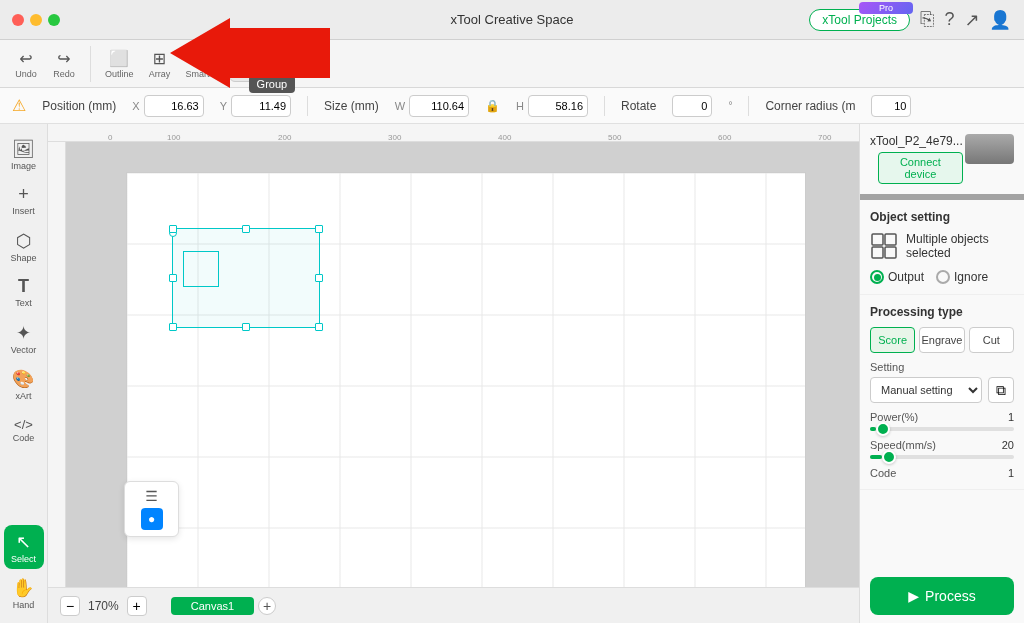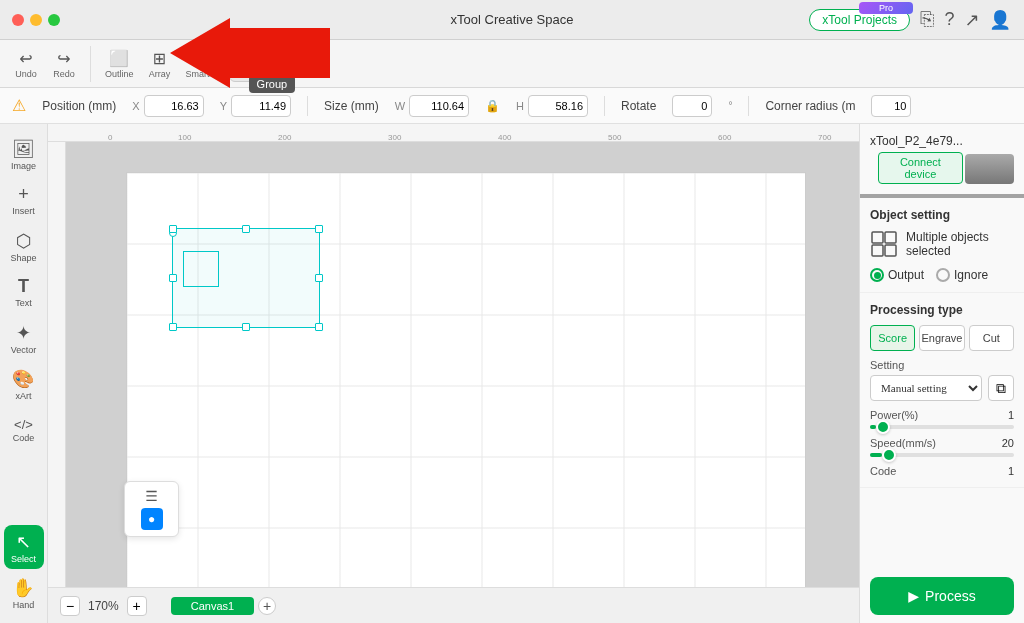--- a/index.html
+++ b/index.html
@@ -75,21 +75,21 @@
     
     .canvas-bottom { height: 36px; background: #f0f0f0; border-top: 1px solid #ddd; display: flex; align-items: center; padding: 0 12px; gap: 8px; }
     .zoom-btn { width: 20px; height: 20px; border: 1px solid #ccc; border-radius: 4px; background: white; cursor: pointer; display: flex; align-items: center; justify-content: center; font-size: 14px; }
     .zoom-level { font-size: 12px; color: #444; }
     .tab-bar { display: flex; align-items: center; gap: 4px; margin-left: 16px; }
     .canvas-tab { background: #00b050; color: white; font-size: 11px; padding: 3px 20px; border-radius: 4px; cursor: pointer; }
     .add-tab { width: 18px; height: 18px; border: 1px solid #ccc; border-radius: 50%; background: white; display: flex; align-items: center; justify-content: center; font-size: 14px; cursor: pointer; color: #555; }
 
     
     .right-panel { width: 165px; background: #f9f9f9; border-left: 1px solid #ddd; display: flex; flex-direction: column; }
-    .device-section { padding: 10px; border-bottom: 4px solid #a3a3a3; display: flex; align-items: flex-end; gap: 2px; }
+    .device-section { padding: 10px; border-bottom: 6px solid #a3a3a3; display: flex; align-items: flex-start; gap: 2px; }
     .device-name { font-size: 12px; color: #333; flex: 1; white-space: nowrap; overflow: hidden; text-overflow: ellipsis; }
     .connect-btn { background: #e6f7ed; border: 1px solid #00b050; color: #00b050; font-size: 11px; padding: 3px 12px; border-radius: 4px; cursor: pointer; margin-left: 8px; }
     .device-img { width: 50px; height: 30px; background: #888; border-radius: 4px; }
 
     .panel-section { padding: 10px; border-bottom: 1px solid #efefef; }
     .section-title { font-size: 12px; font-weight: 600; color: #333; margin-bottom: 8px; }
 
     .obj-setting-row { display: flex; align-items: center; gap: 8px; margin-bottom: 10px; }
     .obj-icon { width: 28px; height: 28px; display: flex; align-items: center; justify-content: center; font-size: 16px; color: #555; }
 
@@ -97,21 +97,21 @@
     .radio-opt { display: flex; align-items: center; gap: 4px; font-size: 12px; color: #333; cursor: pointer; }
     .radio-circle { width: 14px; height: 14px; border-radius: 50%; border: 2px solid #00b050; display: flex; align-items: center; justify-content: center; }
     .radio-dot { width: 7px; height: 7px; border-radius: 50%; background: #00b050; }
     .radio-empty { width: 14px; height: 14px; border-radius: 50%; border: 2px solid #aaa; }
 
     .proc-type-row { display: flex; gap: 4px; margin-bottom: 8px; }
     .proc-btn { flex: 1; height: 26px; border: 1px solid #ccc; border-radius: 4px; font-size: 11px; background: white; cursor: pointer; color: #444; display: flex; align-items: center; justify-content: center; }
     .proc-btn.active { background: #e8f5e9; border-color: #00b050; color: #00b050; }
 
     .setting-row { display: flex; align-items: center; gap: 6px; margin-bottom: 8px; }
-    .setting-select { flex: 1; height: 26px; border: 1px solid #ccc; border-radius: 4px; font-size: 11px; padding: 0 6px; background: white; color: #333; font-family: Liberation Serif, serif; }
+    .setting-select { flex: 1; height: 26px; border: 1px solid #ccc; border-radius: 4px; font-size: 11px; padding: 0 6px; background: white; color: #333; }
     .setting-icon-btn { width: 26px; height: 26px; border: 1px solid #ccc; border-radius: 4px; background: white; cursor: pointer; display: flex; align-items: center; justify-content: center; font-size: 14px; }
 
     .slider-section { margin-bottom: 8px; }
     .slider-label-row { display: flex; align-items: center; justify-content: space-between; margin-bottom: 4px; }
     .slider-label { font-size: 11px; color: #555; }
     .slider-val { font-size: 11px; color: #333; }
     .slider-track { height: 4px; background: #e0e0e0; border-radius: 2px; position: relative; margin-bottom: 2px; }
     .slider-fill { height: 100%; background: #00b050; border-radius: 2px; }
     .slider-thumb { position: absolute; top: -5px; left: 4%; width: 14px; height: 14px; border-radius: 50%; background: #00b050; border: 2px solid white; box-shadow: 0 1px 3px rgba(0,0,0,0.2); cursor: pointer; }
 
@@ -269,21 +269,21 @@
     <div class="side-btn">
       <span class="side-icon">✋</span>
       <span class="side-label">Hand</span>
     </div>
   </div>
 
   <div class="canvas-area">
     <div class="ruler-h">
       <div class="ruler-h-inner">
         <span class="rtick" style="left:60px;">0</span>
-        <span class="rtick" style="left:130px;text-decoration:underline;">100</span>
+        <span class="rtick" style="left:119px;text-decoration:underline;">100</span>
         <span class="rtick" style="left:230px;">200</span>
         <span class="rtick" style="left:340px;">300</span>
         <span class="rtick" style="left:450px;">400</span>
         <span class="rtick" style="left:560px;">500</span>
         <span class="rtick" style="left:670px;">600</span>
         <span class="rtick" style="left:770px;">700</span>
       </div>
     </div>
     <div class="canvas-body">
       <div class="canvas-ruler-v"></div>

